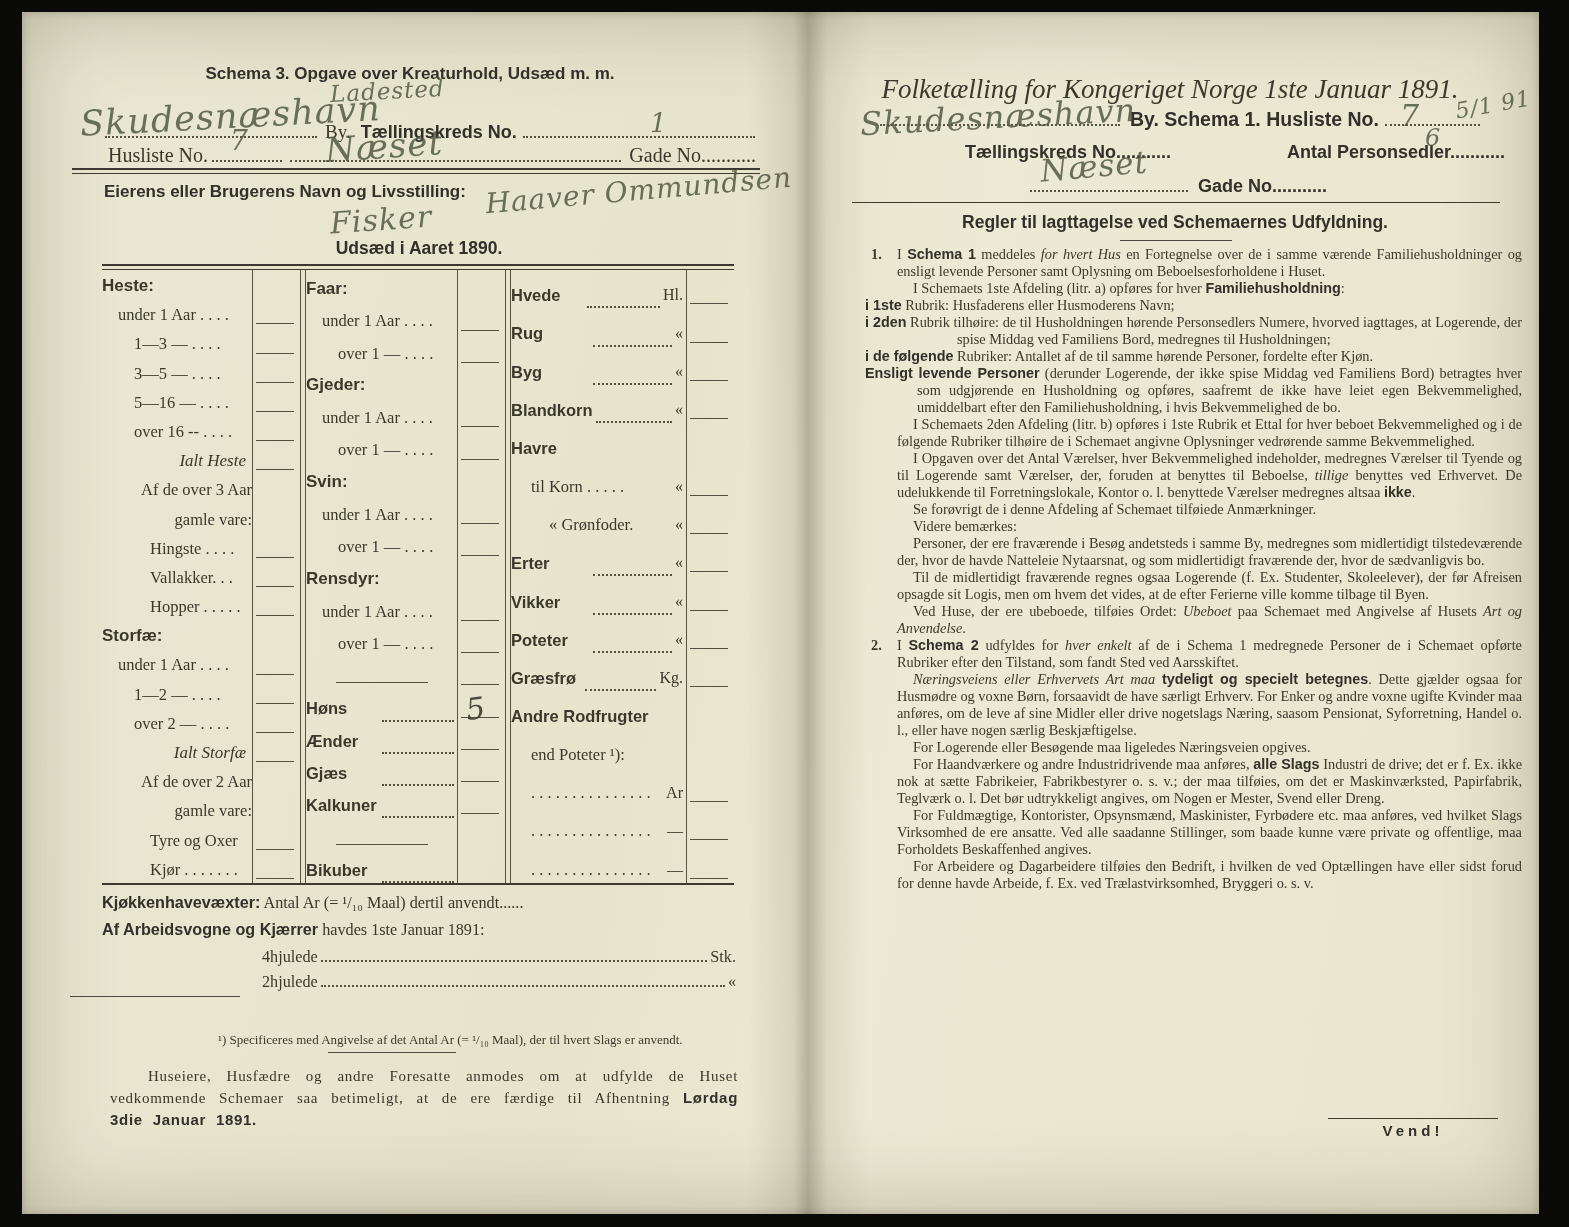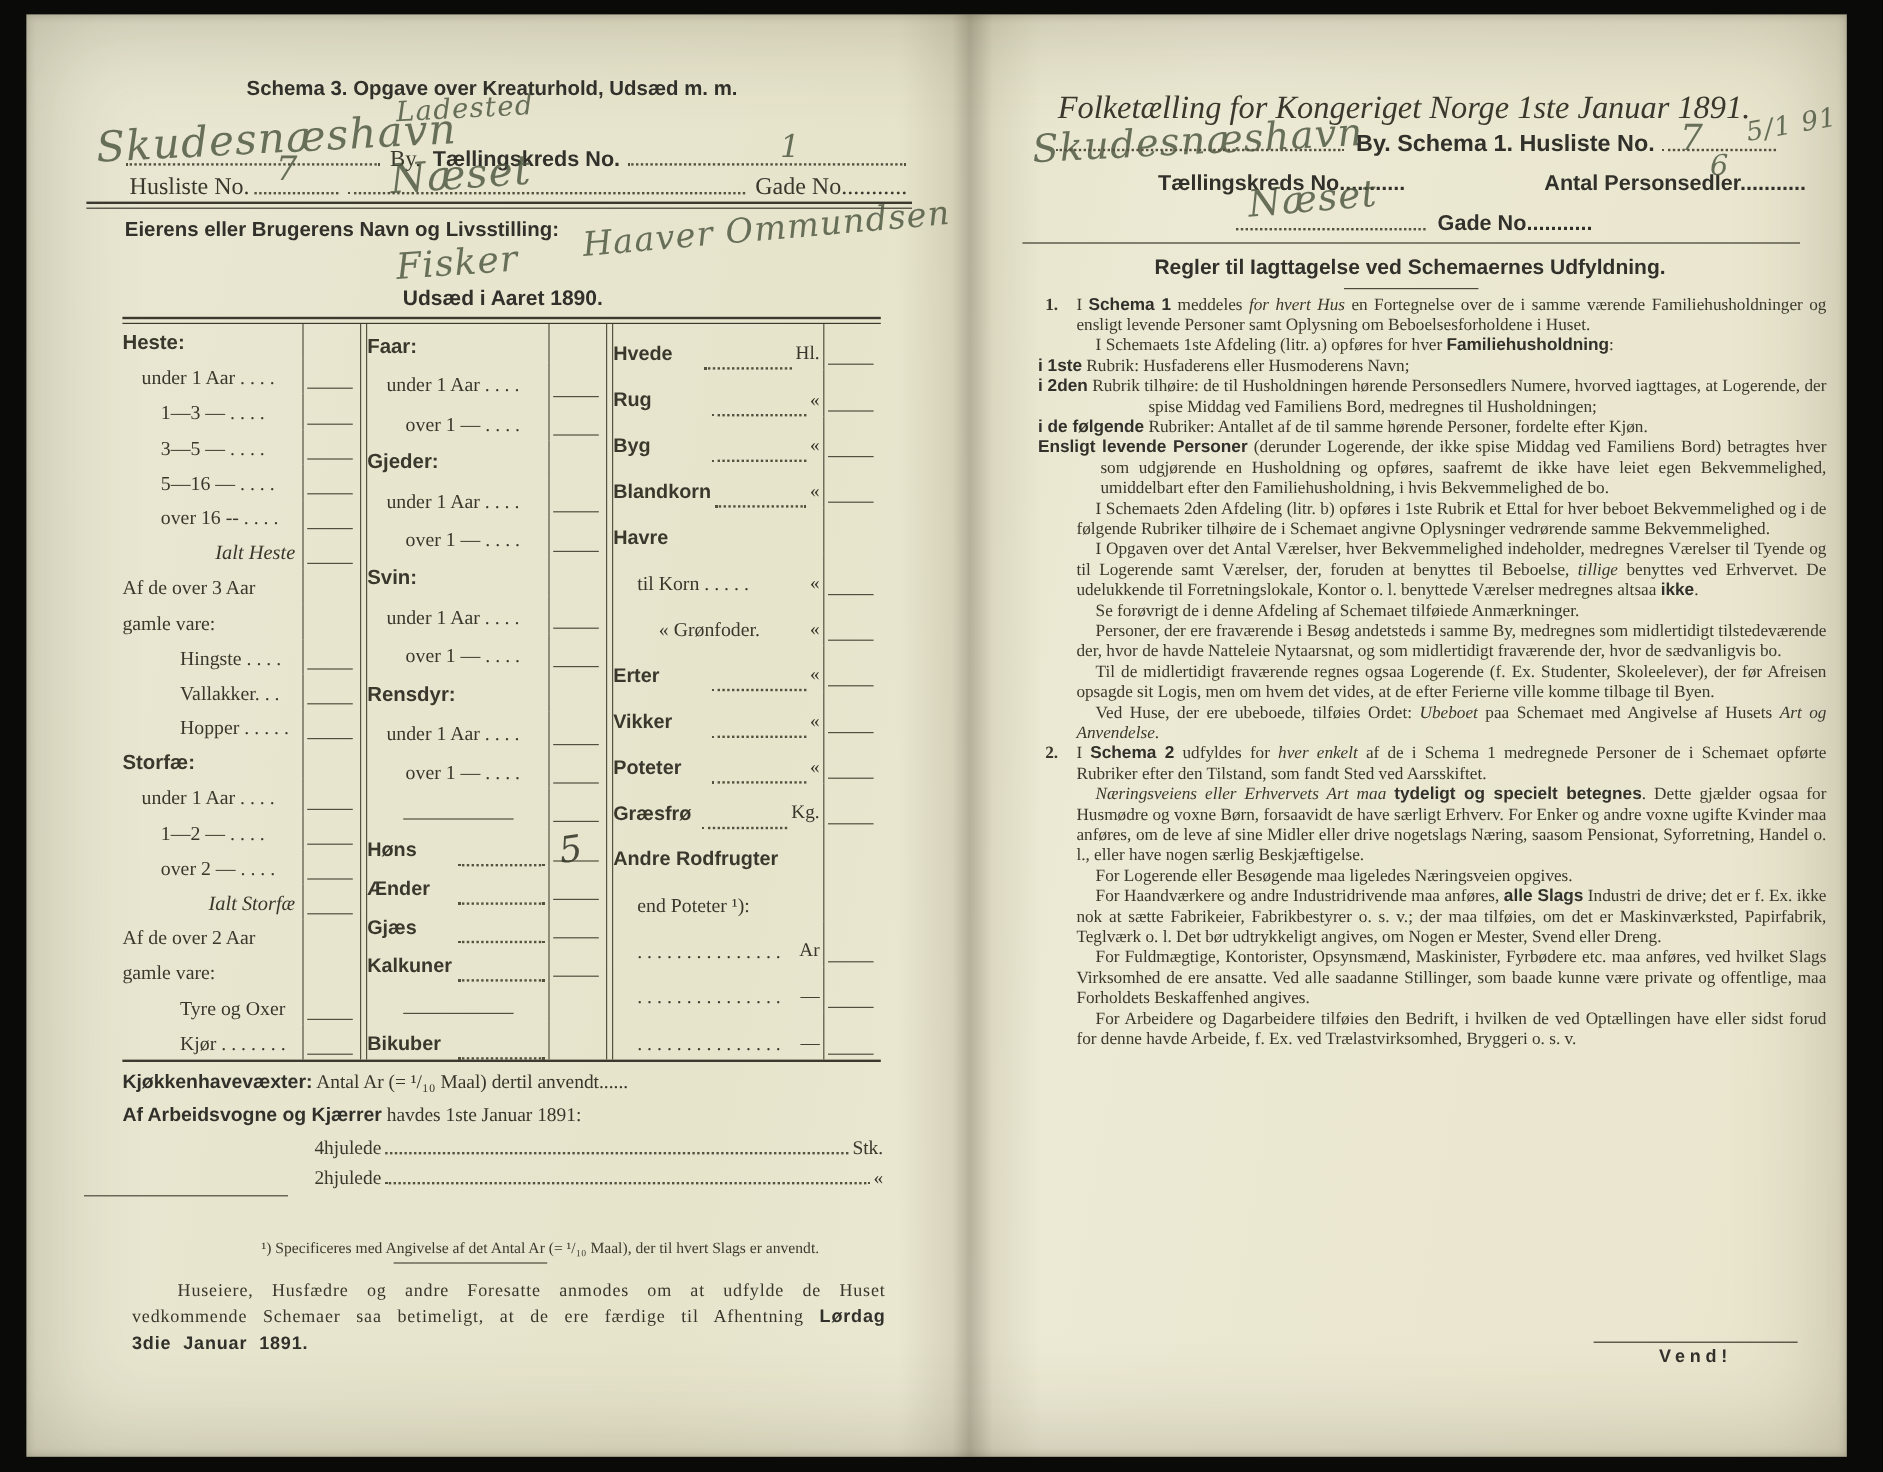--- a/index.html
+++ b/index.html
@@ -48,21 +48,21 @@
   .trow .cell{width:47px;border-left:1.2px solid #555241;align-self:stretch;position:relative;}
   .trow .cell .fill{position:absolute;left:3px;right:6px;bottom:4px;border-bottom:1.4px solid #514f40;}
   .trow .cell .hval{position:absolute;left:8px;bottom:-4px;font-family:"DejaVu Serif",serif;
         font-style:italic;font-size:30px;color:rgba(55,58,44,.9);transform:rotate(-8deg);}
   .trow.h .lab{font-family:"Liberation Sans",sans-serif;font-weight:bold;font-size:17px;}
   .trow.hd .lab{font-family:"Liberation Sans",sans-serif;font-weight:bold;font-size:16.5px;}
   .trow.s .lab{padding-left:16px;}
   .trow.s2 .lab{padding-left:32px;}
   .trow.c .lab{padding-left:48px;}
   .trow.i .lab{font-style:italic;text-align:right;padding-right:6px;font-size:17px;}
-  .trow.n .lab{text-align:left;font-size:16.5px;}
+  .trow.n .lab{text-align:right;font-size:16.5px;}
   .trow.ind .lab{padding-left:20px;font-family:"Liberation Serif",serif;font-weight:normal;}
   .trow.ind2 .lab{padding-left:38px;font-family:"Liberation Serif",serif;font-weight:normal;}
   .trow.g .lab{flex:none;width:92px;margin:0 auto;border-bottom:1.4px solid #514f40;height:0;align-self:flex-end;margin-bottom:6px;padding:0;}
   
   .bt{position:absolute;left:72px;width:634px;font-size:16.2px;}
   .btline{display:flex;align-items:baseline;}
   .seg-b{font-family:"Liberation Sans",sans-serif;font-weight:bold;color:#31302a;}
   .seg-i{font-style:italic;}
   .footnote{font-size:13px;padding-left:16px;text-indent:-16px;color:#3c3a2e;margin-top:24px;}
   .closing{font-size:15px;text-align:justify;word-spacing:5px;letter-spacing:.7px;text-indent:38px;line-height:1.4;}
@@ -518,20 +518,21 @@
       <div class="rules">
           <p class="pn"><span class="pnum">1.</span><span>I </span><span class="seg-b">Schema 1</span><span> meddeles </span><span class="seg-i">for hvert Hus</span><span> en Fortegnelse over de i samme værende Familiehusholdninger og ensligt levende Personer samt Oplysning om Beboelsesforholdene i Huset.</span></p>
           <p class="pi"><span>I Schemaets 1ste Afdeling (litr. a) opføres for hver </span><span class="seg-b">Familiehusholdning</span><span>:</span></p>
           <p class="po"><span class="seg-b">i 1ste</span><span> Rubrik: Husfaderens eller Husmoderens Navn;</span></p>
           <p class="po"><span class="seg-b">i 2den</span><span> Rubrik tilhøire: de til Husholdningen hørende Personsedlers Numere, hvorved iagttages, at Logerende, der spise Middag ved Familiens Bord, medregnes til Husholdningen;</span></p>
           <p class="po"><span class="seg-b">i de følgende</span><span> Rubriker: Antallet af de til samme hørende Personer, fordelte efter Kjøn.</span></p>
           <p class="po2"><span class="seg-b">Ensligt levende Personer</span><span> (derunder Logerende, der ikke spise Middag ved Familiens Bord) betragtes hver som udgjørende en Husholdning og opføres, saafremt de ikke have leiet egen Bekvemmelighed, umiddelbart efter den Familiehusholdning, i hvis Bekvemmelighed de bo.</span></p>
           <p class="pi"><span>I Schemaets 2den Afdeling (litr. b) opføres i 1ste Rubrik et Ettal for hver beboet Bekvemmelighed og i de følgende Rubriker tilhøire de i Schemaet angivne Oplysninger vedrørende samme Bekvemmelighed.</span></p>
           <p class="pi"><span>I Opgaven over det Antal Værelser, hver Bekvemmelighed indeholder, medregnes Værelser til Tyende og til Logerende samt Værelser, der, foruden at benyttes til Beboelse, </span><span class="seg-i">tillige</span><span> benyttes ved Erhvervet.  De udelukkende til Forretningslokale, Kontor o. l. benyttede Værelser medregnes altsaa </span><span class="seg-b">ikke</span><span>.</span></p>
           <p class="pi"><span>Se forøvrigt de i denne Afdeling af Schemaet tilføiede Anmærkninger.</span></p>
+          <p class="pi"><span>Videre bemærkes:</span></p>
           <p class="pi"><span>Personer, der ere fraværende i Besøg andetsteds i samme By, medregnes som midlertidigt tilstedeværende der, hvor de havde Natteleie Nytaarsnat, og som midlertidigt fraværende der, hvor de sædvanligvis bo.</span></p>
           <p class="pi"><span>Til de midlertidigt fraværende regnes ogsaa Logerende (f. Ex. Studenter, Skoleelever), der før Afreisen opsagde sit Logis, men om hvem det vides, at de efter Ferierne ville komme tilbage til Byen.</span></p>
           <p class="pi"><span>Ved Huse, der ere ubeboede, tilføies Ordet: </span><span class="seg-i">Ubeboet</span><span> paa Schemaet med Angivelse af Husets </span><span class="seg-i">Art og Anvendelse</span><span>.</span></p>
           <p class="pn"><span class="pnum">2.</span><span>I </span><span class="seg-b">Schema 2</span><span> udfyldes for </span><span class="seg-i">hver enkelt</span><span> af de i Schema 1 medregnede Personer de i Schemaet opførte Rubriker efter den Tilstand, som fandt Sted ved Aarsskiftet.</span></p>
           <p class="pi"><span class="seg-i">Næringsveiens eller Erhvervets Art maa</span><span> </span><span class="seg-b">tydeligt og specielt betegnes</span><span>.  Dette gjælder ogsaa for Husmødre og voxne Børn, forsaavidt de have særligt Erhverv.  For Enker og andre voxne ugifte Kvinder maa anføres, om de leve af sine Midler eller drive nogetslags Næring, saasom Pensionat, Syforretning, Handel o. l., eller have nogen særlig Beskjæftigelse.</span></p>
           <p class="pi"><span>For Logerende eller Besøgende maa ligeledes Næringsveien opgives.</span></p>
           <p class="pi"><span>For Haandværkere og andre Industridrivende maa anføres, </span><span class="seg-b">alle Slags</span><span> Industri de drive; det er f. Ex. ikke nok at sætte Fabrikeier, Fabrikbestyrer o. s. v.; der maa tilføies, om det er Maskinværksted, Papirfabrik, Teglværk o. l.  Det bør udtrykkeligt angives, om Nogen er Mester, Svend eller Dreng.</span></p>
           <p class="pi"><span>For Fuldmægtige, Kontorister, Opsynsmænd, Maskinister, Fyrbødere etc. maa anføres, ved hvilket Slags Virksomhed de ere ansatte.  Ved alle saadanne Stillinger, som baade kunne være private og offentlige, maa Forholdets Beskaffenhed angives.</span></p>
           <p class="pi"><span>For Arbeidere og Dagarbeidere tilføies den Bedrift, i hvilken de ved Optællingen have eller sidst forud for denne havde Arbeide, f. Ex. ved Trælastvirksomhed, Bryggeri o. s. v.</span></p>
         </div>

